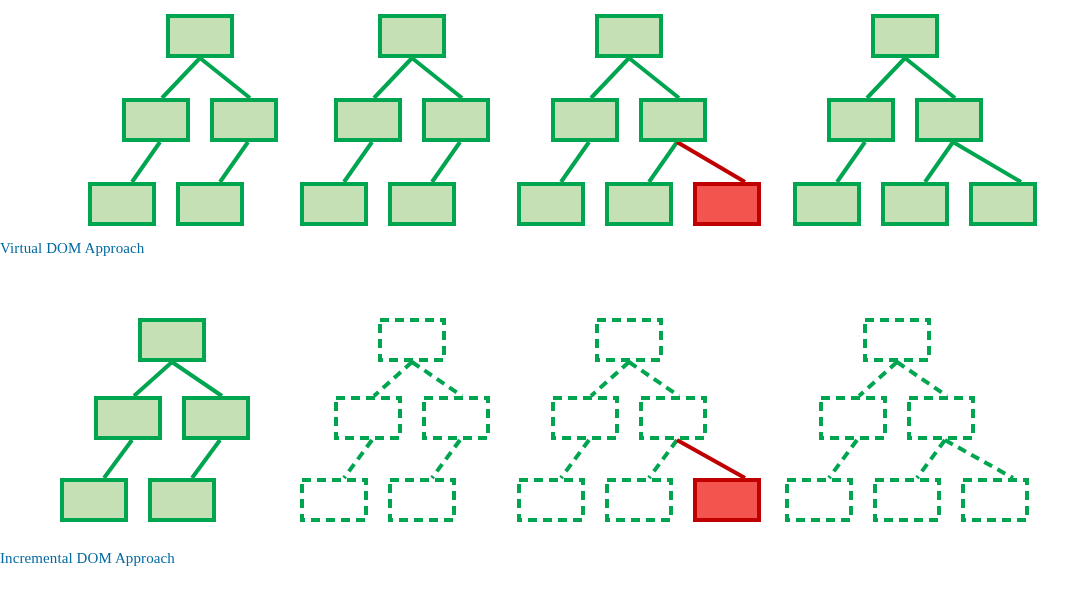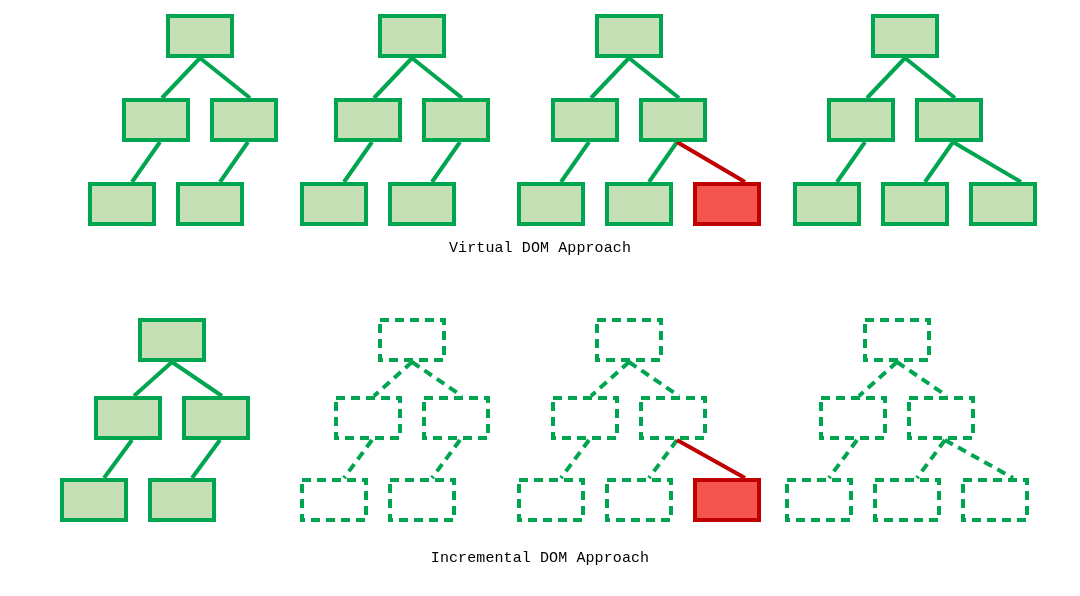--- a/index.html
+++ b/index.html
@@ -23,24 +23,23 @@
     position: absolute;
     left: 0;
     top: 0;
     width: 1080px;
     height: 596px;
     display: block;
   }
   .caption-text {
     position: absolute;
     width: 100%;
-    text-align: center;
-    font-family: Liberation Mono, monospace;
+    font-family: Liberation Serif, serif;
     font-size: 15px;
-    color: #000000;
+    color: #0369a1;
     letter-spacing: 0.1px;
     white-space: nowrap;
   }
   #caption-virtual-dom { top: 240px; left: 0; }
   #caption-incremental-dom { top: 550px; left: 0; }
 </style>
 </head>
 <body>
 
 <div id="stage">

